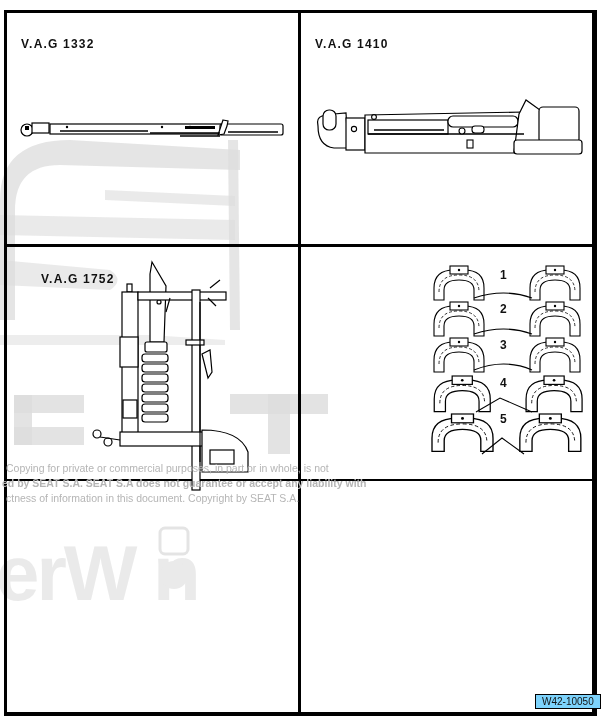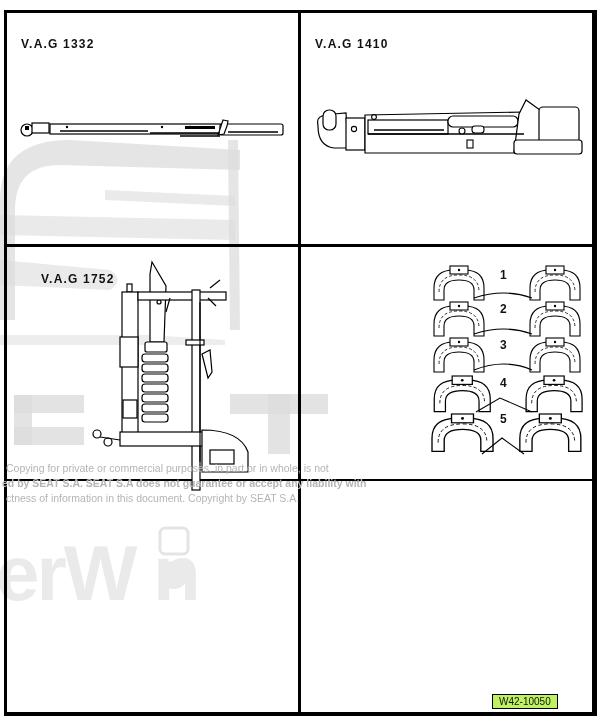--- a/index.html
+++ b/index.html
@@ -7,22 +7,22 @@
          font-family: "Liberation Sans", sans-serif; }
   .page { position: absolute; left: 0; top: 0; width: 602px; height: 726px; background:#fff; }
   .frame { position: absolute; left: 4px; top: 10px; width: 585px; height: 699px;
            border: 3px solid #000; border-right-width: 5px; border-bottom-width: 4px; }
   .hline { position: absolute; background: #000; }
   .vline { position: absolute; background: #000; }
   .cell-title { position: absolute; font-size: 12px; font-weight: bold; color: #111;
                 letter-spacing: 1.2px; white-space: nowrap; }
   .wm { position: absolute; pointer-events: none; }
   .wm-text { position: absolute; font-size: 10.5px; color: #b5b5b5; white-space: nowrap; line-height: 13px; }
-  .figcode { position: absolute; left: 492px; top: 694px; border: 1px solid #000;
-             font-size: 10px; padding: 0 6px; height: 13px; line-height: 13px; color:#111; background:#bef264; }
+  .figcode { position: absolute; left: 535px; top: 694px; border: 1px solid #000;
+             font-size: 10px; padding: 0 6px; height: 13px; line-height: 13px; color:#111; background:#7dd3fc; }
   svg { position: absolute; overflow: visible; }
 </style>
 </head>
 <body>
 
 <div class="page">
 
   <svg class="wm" width="602" height="726" style="left:0;top:0;">
     <path d="M 0 320 L 0 200 Q 0 140 70 140 L 240 150 L 240 170 L 60 165 Q 15 165 15 210 L 15 320 Z" fill="#dcdcdc" opacity="0.75"></path>
     <path d="M 228 140 L 238 140 L 240 330 L 230 330 Z" fill="#dcdcdc" opacity="0.75"></path>

